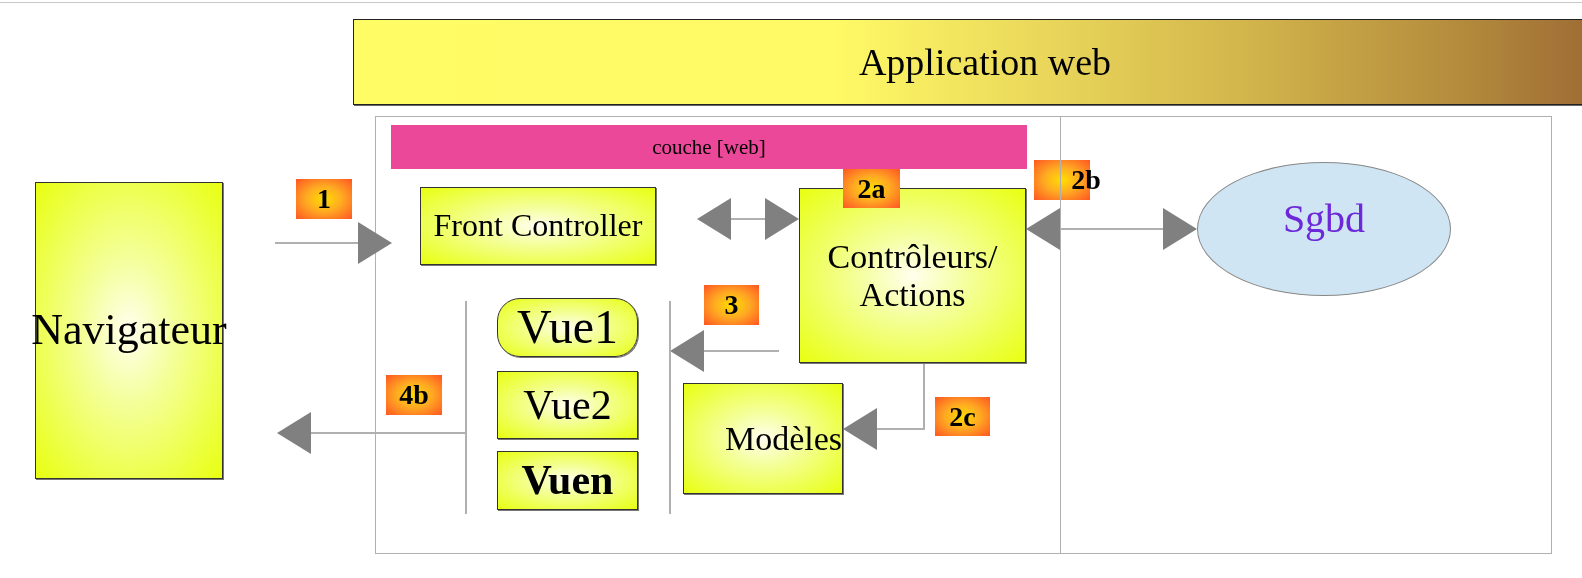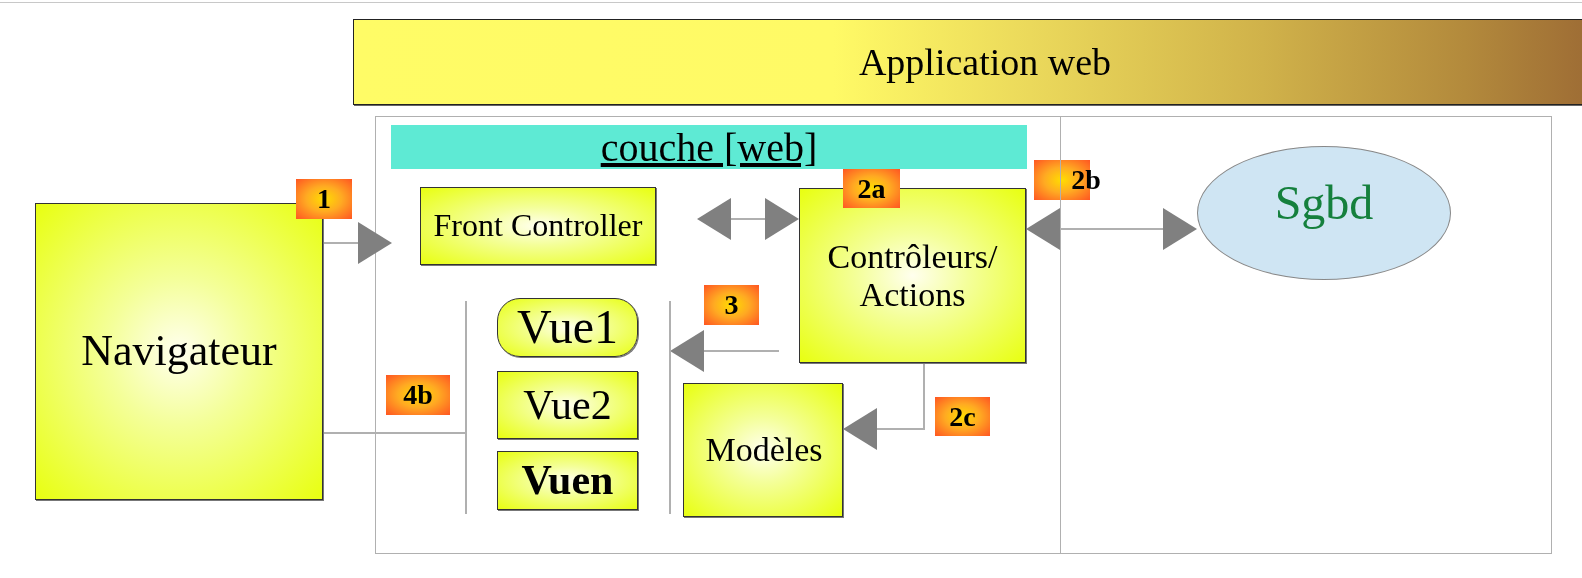--- a/index.html
+++ b/index.html
@@ -33,60 +33,60 @@
 
     .frame {
       border: 1px solid #b0b0b0;
       background: transparent;
     }
     .frame-web { left: 375px; top: 116px; width: 686px; height: 438px; }
     .frame-db  { left: 1060px; top: 116px; width: 492px; height: 438px; }
 
     .layer-bar {
       left: 391px; top: 125px; width: 636px; height: 44px;
-      background: #5eead4;
+      background: #ec4899;
       display: flex; align-items: center; justify-content: center;
-      font-size: 40px; color: #000; text-decoration: underline;
+      font-size: 21px; color: #000;
     }
 
     .ybox {
       border: 1px solid #333;
       background: radial-gradient(ellipse at center, #ffffee 0%, #f4ff9a 35%, #e8ff10 100%);
       display: flex; align-items: center; justify-content: center;
       text-align: center; color: #000;
       box-shadow: 1px 1px 0 #777;
       line-height: 1.1;
     }
-    .nav-box { left: 35px; top: 182px; width: 288px; height: 297px; font-size: 44px; margin-top: 21px; }
+    .nav-box { left: 35px; top: 182px; width: 188px; height: 297px; font-size: 44px; }
     .fc-box { left: 420px; top: 187px; width: 236px; height: 78px; font-size: 32px; }
     .ctrl-box { left: 799px; top: 188px; width: 227px; height: 175px; font-size: 34px; }
     .vue1-box { left: 497px; top: 298px; width: 141px; height: 59px; font-size: 48px; border-radius: 23px; }
     .vue2-box { left: 497px; top: 371px; width: 141px; height: 68px; font-size: 42px; }
     .vuen-box { left: 497px; top: 451px; width: 141px; height: 59px; font-size: 42px; font-weight: bold; }
-    .model-box { left: 683px; top: 383px; width: 160px; height: 134px; font-size: 34px; justify-content: center; padding-left: 2px; }
+    .model-box { left: 683px; top: 383px; width: 160px; height: 111px; font-size: 34px; justify-content: flex-end; padding-left: 2px; }
 
     .badge {
       background: radial-gradient(ellipse at center, #ffdd00 0%, #ffaa22 45%, #ff5522 100%);
       display: flex; align-items: center; justify-content: center;
       font-weight: bold; font-size: 28px; color: #000;
     }
     .b1  { left: 296px; top: 179px; width: 56px; height: 40px; }
     .b2a { left: 843px; top: 169px; width: 57px; height: 39px; }
     .b2b { left: 1034px; top: 160px; width: 56px; height: 40px; padding-left: 48px; }
     .b3  { left: 704px; top: 285px; width: 55px; height: 40px; }
-    .b4b { left: 386px; top: 375px; width: 64px; height: 40px; }
+    .b4b { left: 386px; top: 375px; width: 56px; height: 40px; }
     .b2c { left: 935px; top: 397px; width: 55px; height: 39px; }
 
     .db-ellipse {
-      left: 1197px; top: 146px; width: 254px; height: 134px;
+      left: 1197px; top: 162px; width: 254px; height: 134px;
       border-radius: 50%;
       border: 1px solid #888;
       background: #cfe5f3;
       display: flex; align-items: center; justify-content: center;
-      font-size: 48px; color: #15803d;
+      font-size: 40px; color: #6d28d9;
       padding-bottom: 22px;
     }
 
     svg.connectors {
       position: absolute; left: 0; top: 0;
       width: 1582px; height: 578px;
       pointer-events: none;
     }
   </style>
 </head>

